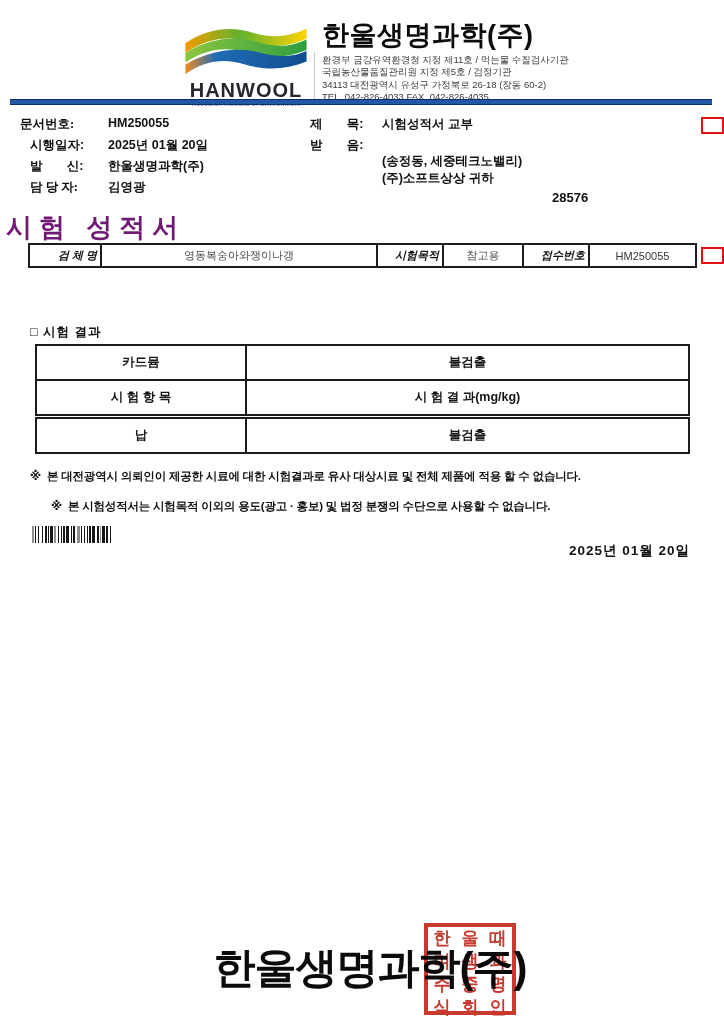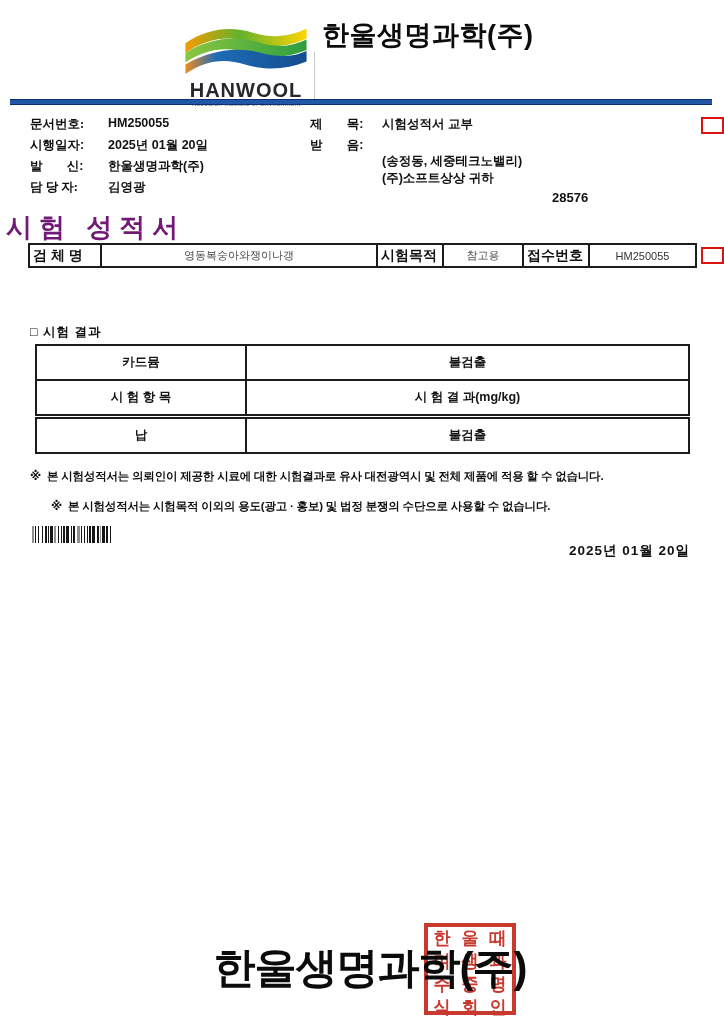--- a/index.html
+++ b/index.html
@@ -26,21 +26,21 @@
   .red-mark{width:19px;height:13px;border:2px solid #e01111;background:transparent;}
 
   
   .report-title{left:0;top:210px;width:724px;
     font-size:26px;font-weight:700;letter-spacing:7px;color:#701a75;padding-left:6px;}
 
   
   table{border-collapse:collapse;table-layout:fixed;}
   .info-table{left:28px;top:243px;width:667px;}
   .info-table td{border:2px solid #1c1c1c;height:21px;padding:0 3px;overflow:hidden;}
-  .info-table .tl{font-weight:700;font-size:14px;text-align:left;white-space:pre;}
+  .info-table .tl{font-weight:700;font-size:11px;text-align:right;white-space:pre;font-style:italic;}
   .info-table .tv{font-size:11px;color:#4a4a4a;text-align:center;white-space:nowrap;}
   .info-table .tv.small{font-size:7.8px;letter-spacing:-0.3px;}
   .info-table .tv.dark{color:#333;}
 
   
   .section-title{left:30px;top:324px;font-size:12.5px;font-weight:700;letter-spacing:1px;}
   .results-table{left:35px;top:344px;width:655px;}
   .results-table th,.results-table td{border:2px solid #1c1c1c;font-size:12.5px;font-weight:700;text-align:center;color:#151515;}
   .results-table th{height:31px;border-bottom:5px double #1c1c1c;white-space:pre;}
   .results-table td{height:31px;}
@@ -94,25 +94,31 @@
       </svg>
     </span>
     <div class="logo-name">HANWOOL</div>
     <div class="logo-sub">Research Institute of Environment</div>
   </div>
 
   <div class="abs header-divider"></div>
 
   <div class="abs company-block">
     <div class="company-title">한울생명과학(주)</div>
+    <div class="company-lines">
+      <div>환경부 금강유역환경청 지정 제11호 / 먹는물 수질검사기관</div>
+      <div>국립농산물품질관리원 지정 제5호 / 검정기관</div>
+      <div>34113 대전광역시 유성구 가정북로 26-18 (장동 60-2)</div>
+      <div>TEL. 042-826-4033  FAX. 042-826-4035</div>
+    </div>
   </div>
 
   <div class="abs blue-rule" style="background:#2257a7;"></div>
 
-  <div class="abs lbl pre" style="left:30px;top:116px;font-family:Liberation Serif, serif;">문서번호:</div>
+  <div class="abs lbl pre" style="left:20px;top:116px;font-family:Liberation Serif, serif;">문서번호:</div>
   <div class="abs val" style="left:108px;top:116px;">HM250055</div>
   <div class="abs lbl pre" style="left:30px;top:137px;">시행일자:</div>
   <div class="abs val" style="left:108px;top:137px;">2025년 01월 20일</div>
   <div class="abs lbl pre" style="left:30px;top:158px;">발       신:</div>
   <div class="abs val" style="left:108px;top:158px;">한울생명과학(주)</div>
   <div class="abs lbl pre" style="left:30px;top:179px;font-family:Liberation Serif, serif;">담 당 자:</div>
   <div class="abs val" style="left:108px;top:179px;">김영광</div>
 
   <div class="abs lbl pre" style="left:310px;top:116px;">제       목:</div>
   <div class="abs val" style="left:382px;top:116px;">시험성적서 교부</div>
@@ -163,21 +169,21 @@
       <th>시 험 항 목</th>
       <th>시 험 결 과(mg/kg)</th>
     </tr>
     <tr>
       <td>납</td>
       <td>불검출</td>
     </tr>
   </tbody>
     </table>
 
-  <div class="abs footnote fn1">※  본 시험성적서는 의뢰인이 제공한 시료에 대한 시험결과로 유사 대전광역시 및 전체 제품에 적용 할 수 없습니다.</div>
+  <div class="abs footnote fn1">※  본 대전광역시 의뢰인이 제공한 시료에 대한 시험결과로 유사 대상시료 및 전체 제품에 적용 할 수 없습니다.</div>
   <div class="abs footnote fn2">※  본 시험성적서는 시험목적 이외의 용도(광고 · 홍보) 및 법정 분쟁의 수단으로 사용할 수 없습니다.</div>
 
   <div class="abs barcode">
       <i class="bar light" style="width: 2px;"></i>
       <i class="gap" style="width: 1px;"></i>
       <i class="bar" style="width: 1px;"></i>
       <i class="gap" style="width: 2px;"></i>
       <i class="bar" style="width: 1px;"></i>
       <i class="gap" style="width: 3px;"></i>
       <i class="bar" style="width: 1px;"></i>

